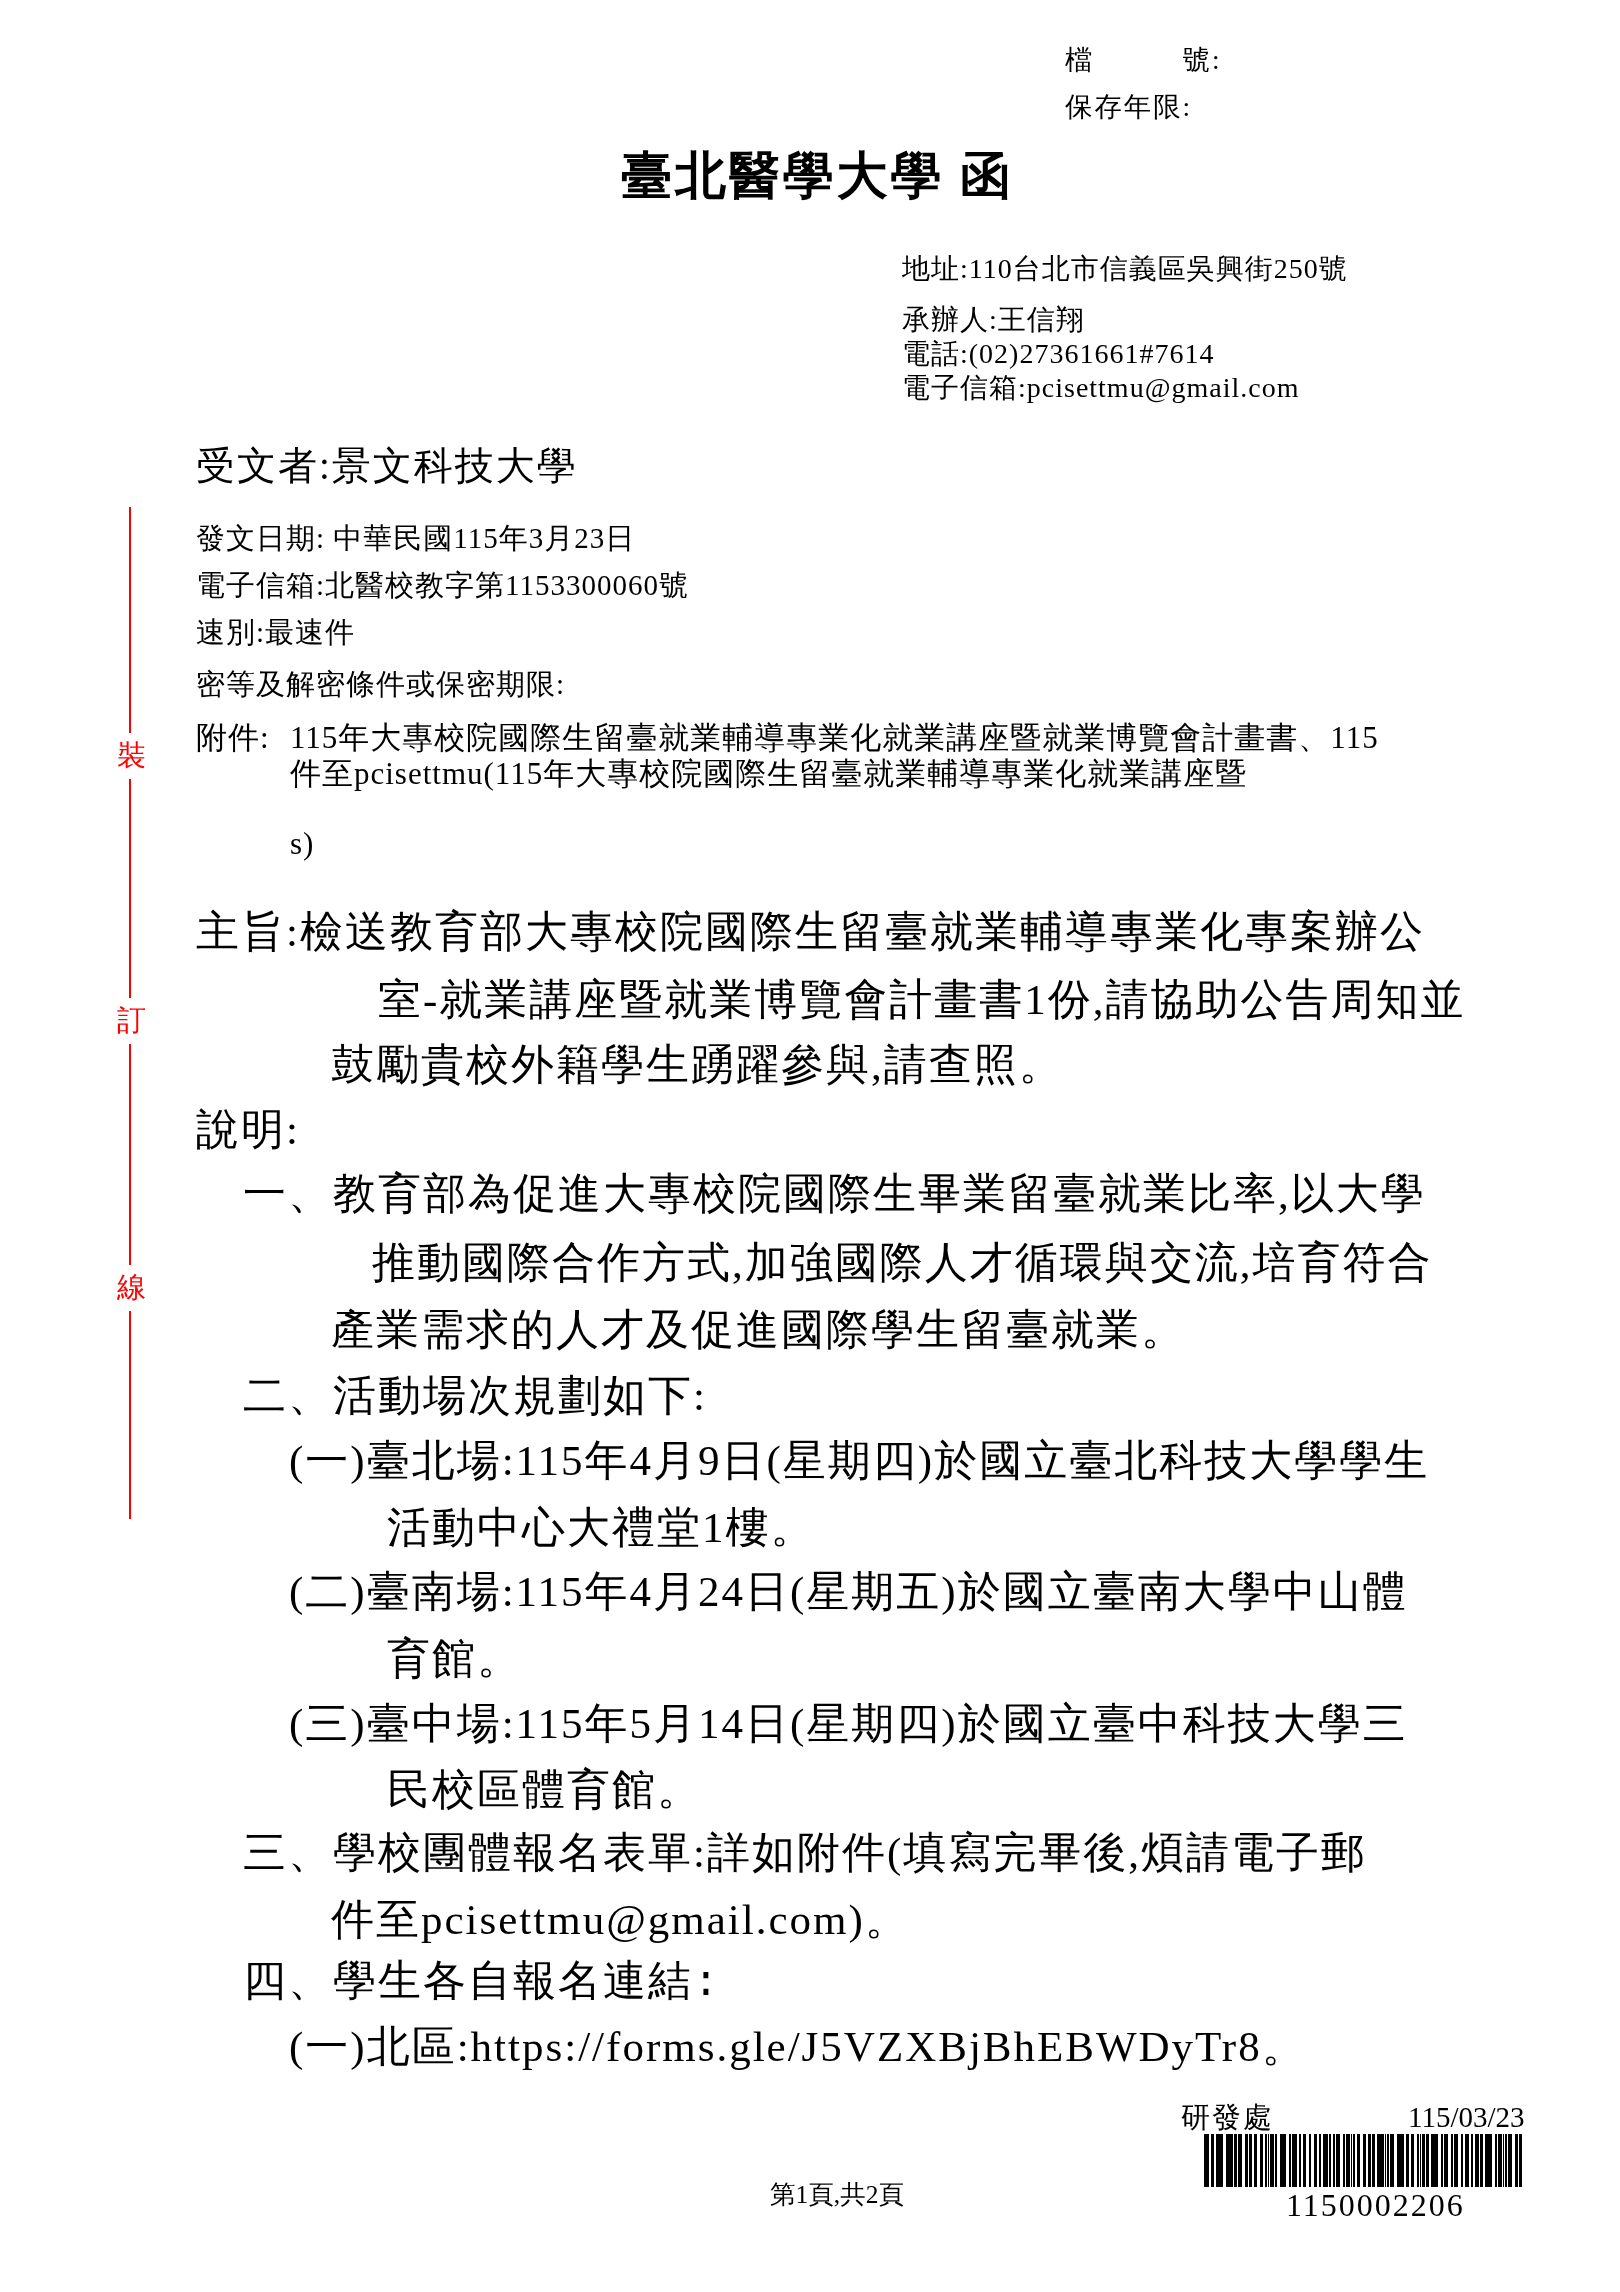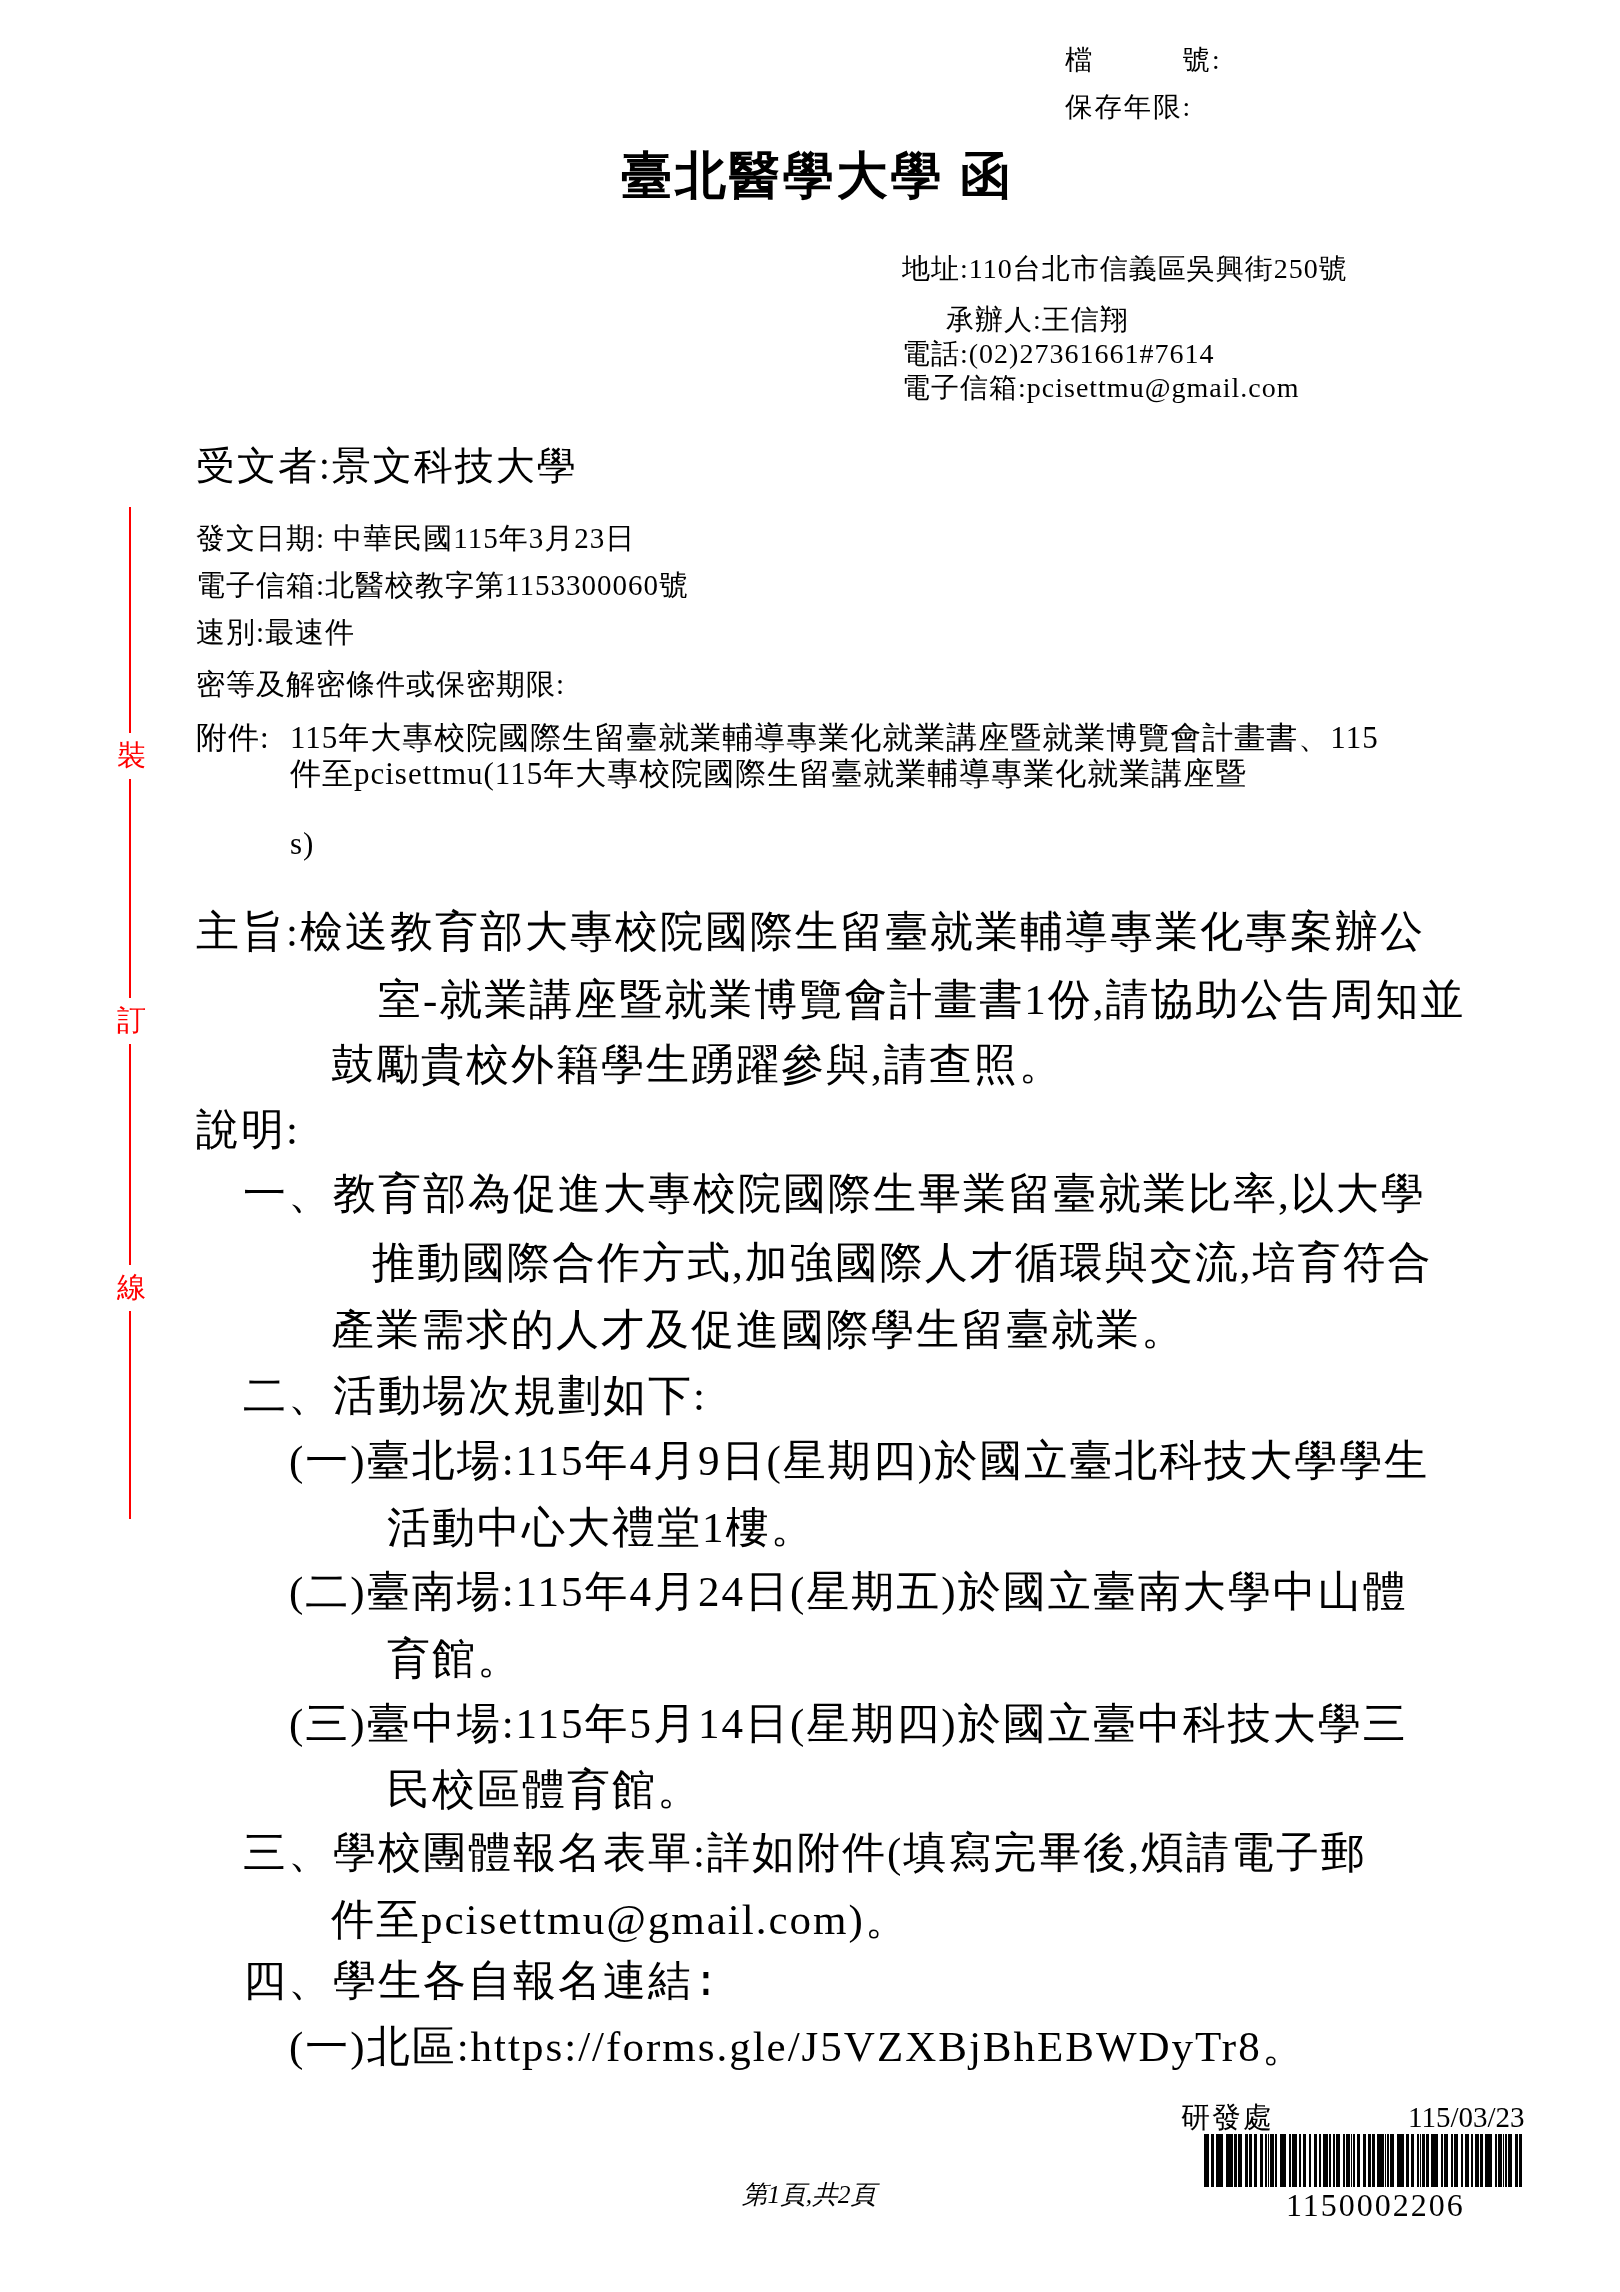--- a/index.html
+++ b/index.html
@@ -51,21 +51,21 @@
   <div class="bind-char" style="top:733px;">裝</div>
   <div class="bind-char" style="top:998px;">訂</div>
   <div class="bind-char" style="top:1265px;">線</div>
 
   <div class="abs filing" style="left:1065px;top:47px;">檔　　　號:</div>
   <div class="abs filing" style="left:1065px;top:94px;">保存年限:</div>
 
   <div class="abs title" style="left:621px;top:151px;">臺北醫學大學 函</div>
 
   <div class="abs contact" style="left:902px;top:255px;">地址:110台北市信義區吳興街250號</div>
-  <div class="abs contact" style="left:902px;top:306px;margin-left:44px;">承辦人:王信翔</div>
+  <div class="abs contact" style="left:902px;top:306px;">承辦人:王信翔</div>
   <div class="abs contact" style="left:902px;top:340px;">電話:(02)27361661#7614</div>
   <div class="abs contact" style="left:902px;top:374px;">電子信箱:pcisettmu@gmail.com</div>
 
   <div class="abs recipient" style="left:196px;top:446px;">受文者:景文科技大學</div>
 
   <div class="abs meta" style="left:196px;top:524px;">發文日期: 中華民國115年3月23日</div>
   <div class="abs meta" style="left:196px;top:571px;">電子信箱:北醫校教字第1153300060號</div>
   <div class="abs meta" style="left:196px;top:618px;">速別:最速件</div>
   <div class="abs meta" style="left:196px;top:670px;">密等及解密條件或保密期限:</div>
 
@@ -88,20 +88,20 @@
   <div class="abs body-line" style="left:387px;top:1637px;">育館。</div>
   <div class="abs body-line" style="left:289px;top:1702px;">(三)臺中場:115年5月14日(星期四)於國立臺中科技大學三</div>
   <div class="abs body-line" style="left:387px;top:1768px;">民校區體育館。</div>
   <div class="abs body-line" style="left:243px;top:1831px;">三、學校團體報名表單:詳如附件(填寫完畢後,煩請電子郵</div>
   <div class="abs body-line" style="left:331px;top:1898px;">件至pcisettmu@gmail.com)。</div>
   <div class="abs body-line" style="left:243px;top:1962px;font-family:Liberation Mono, monospace;">四、學生各自報名連結:</div>
   <div class="abs body-line" style="left:289px;top:2025px;">
     <span>(一)北區:</span><span class="link">https://forms.gle/J5VZXBjBhEBWDyTr8</span><span>。</span>
   </div>
 
-  <div class="abs footer-small" style="left:742px;top:2182px;font-style:italic;">第1頁,共2頁</div>
+  <div class="abs footer-small" style="left:770px;top:2182px;">第1頁,共2頁</div>
   <div class="abs dept" style="left:1181px;top:2103px;">研發處</div>
   <div class="abs stamp-date" style="left:1408px;top:2103px;">115/03/23</div>
   <div class="barcode"></div>
   <div class="abs barcode-num" style="left:1286px;top:2189px;">1150002206</div>
 
 </div>
 
 
 </body></html>

